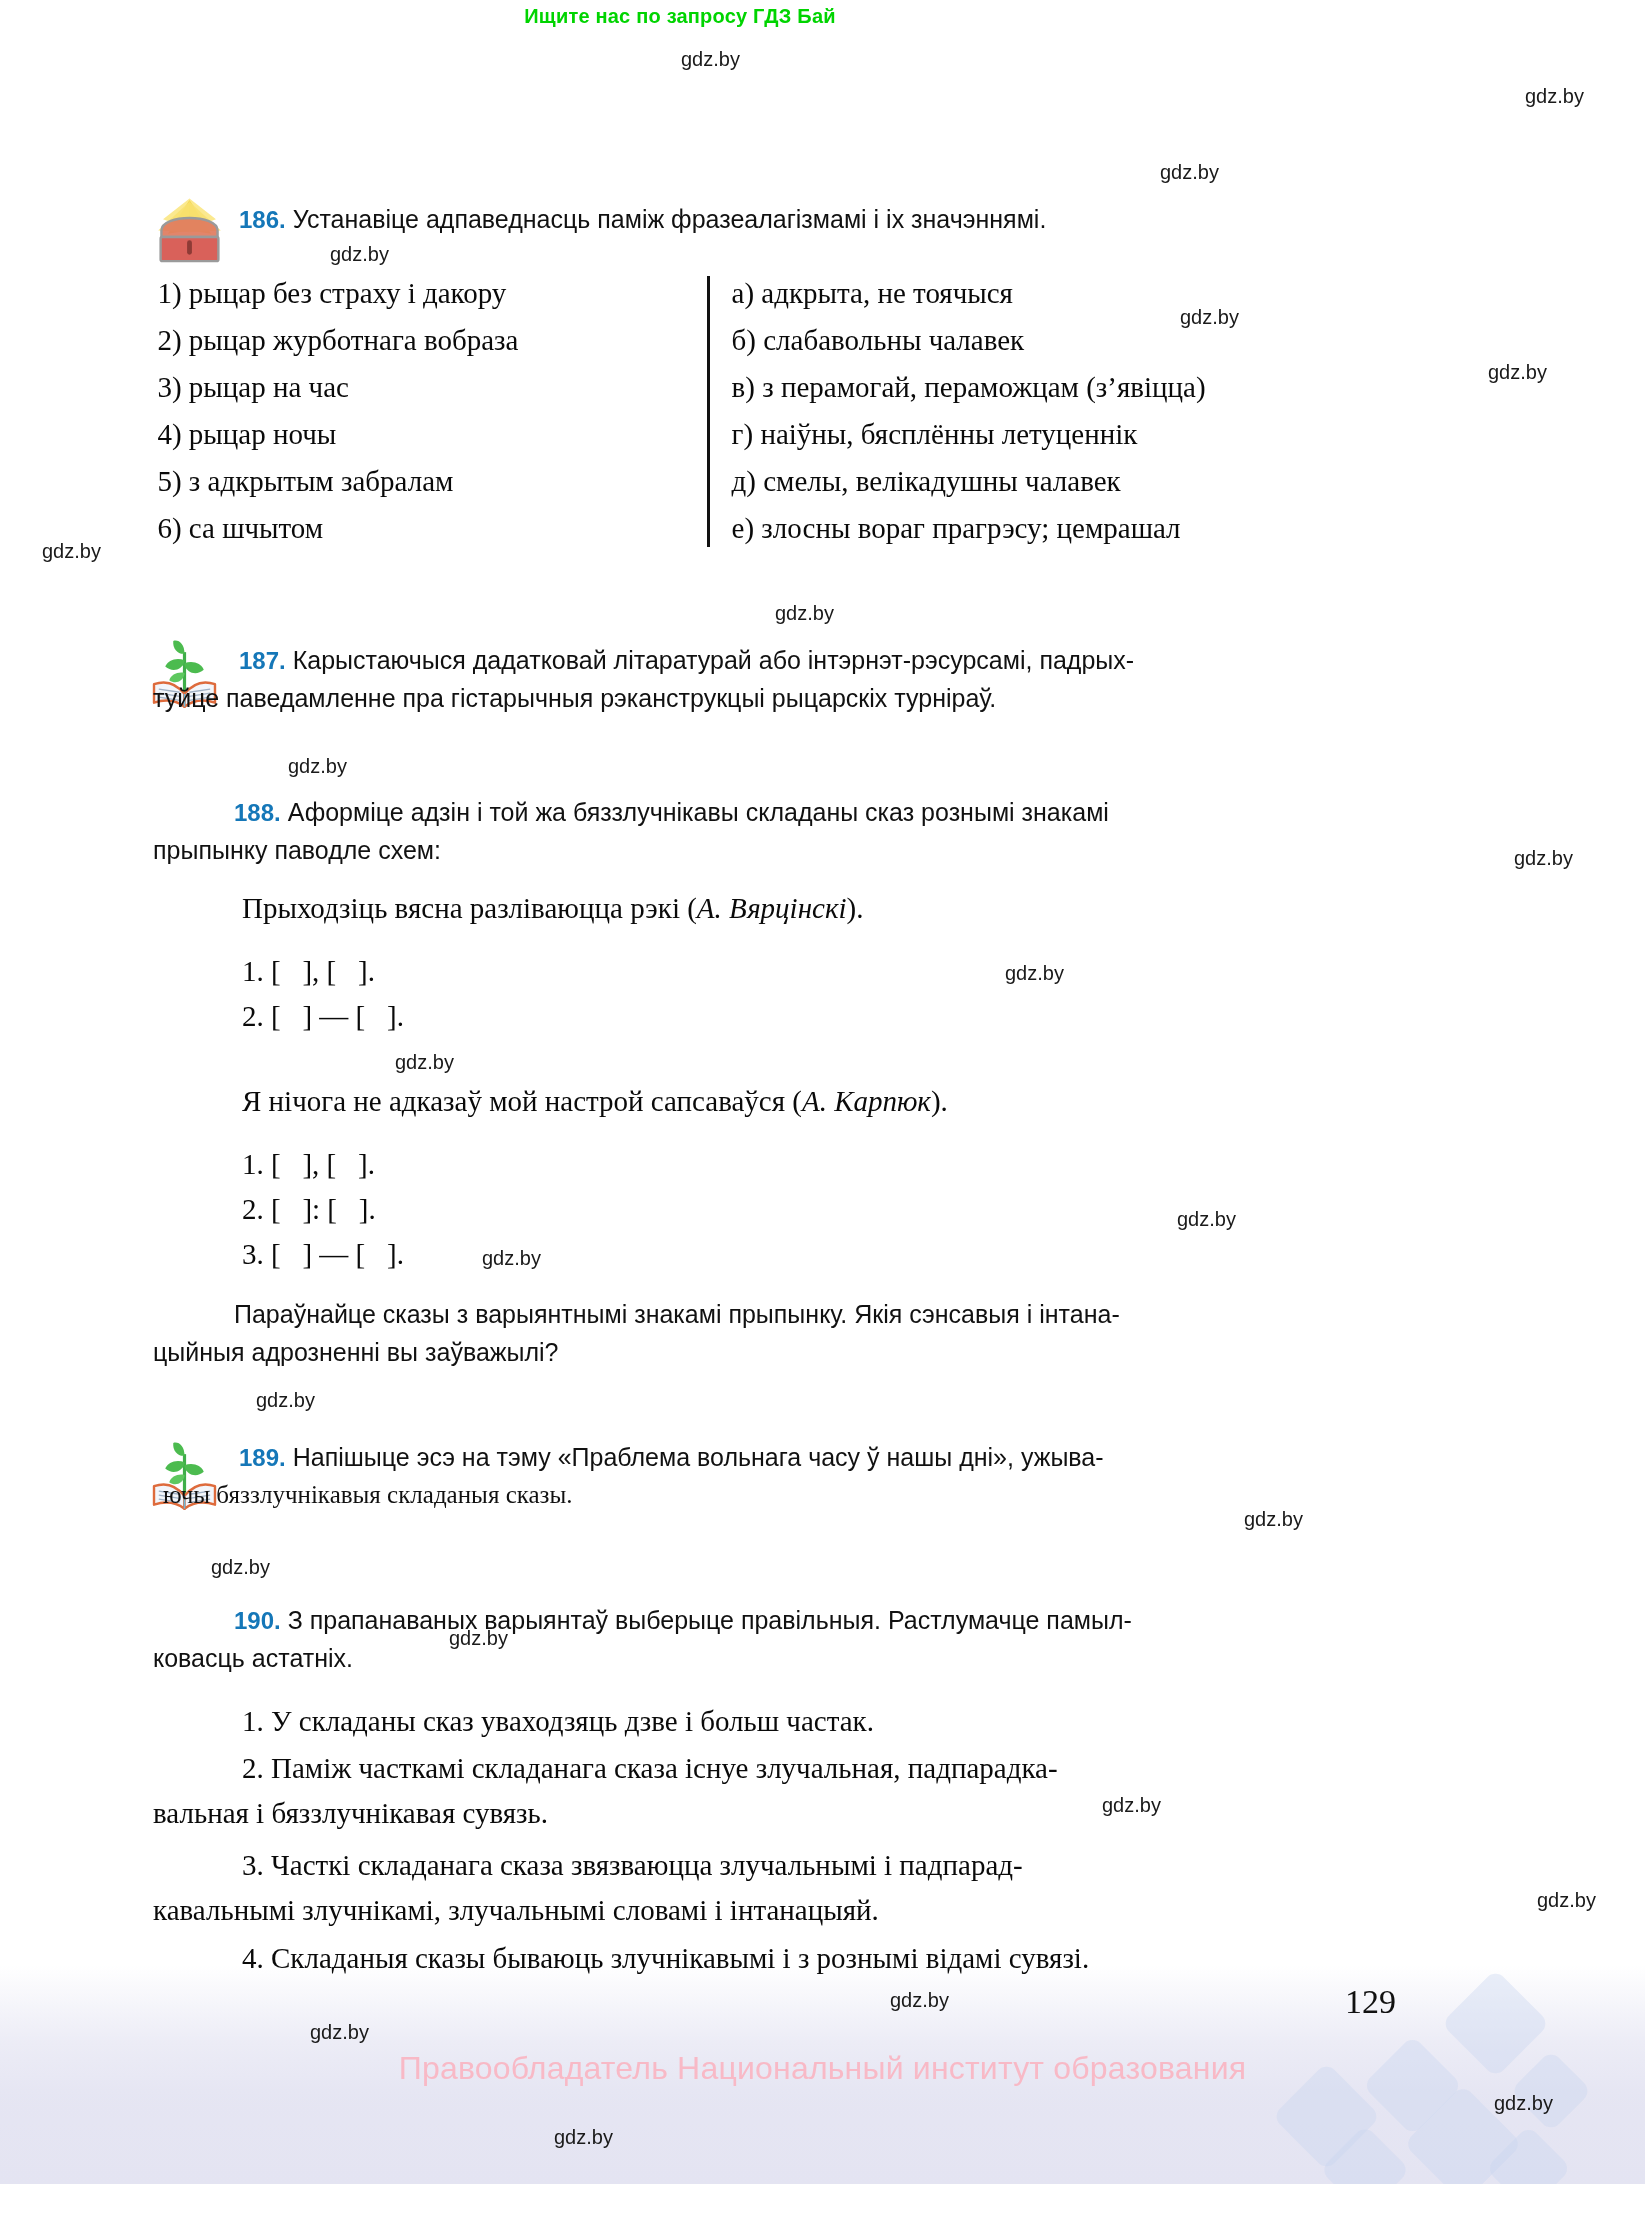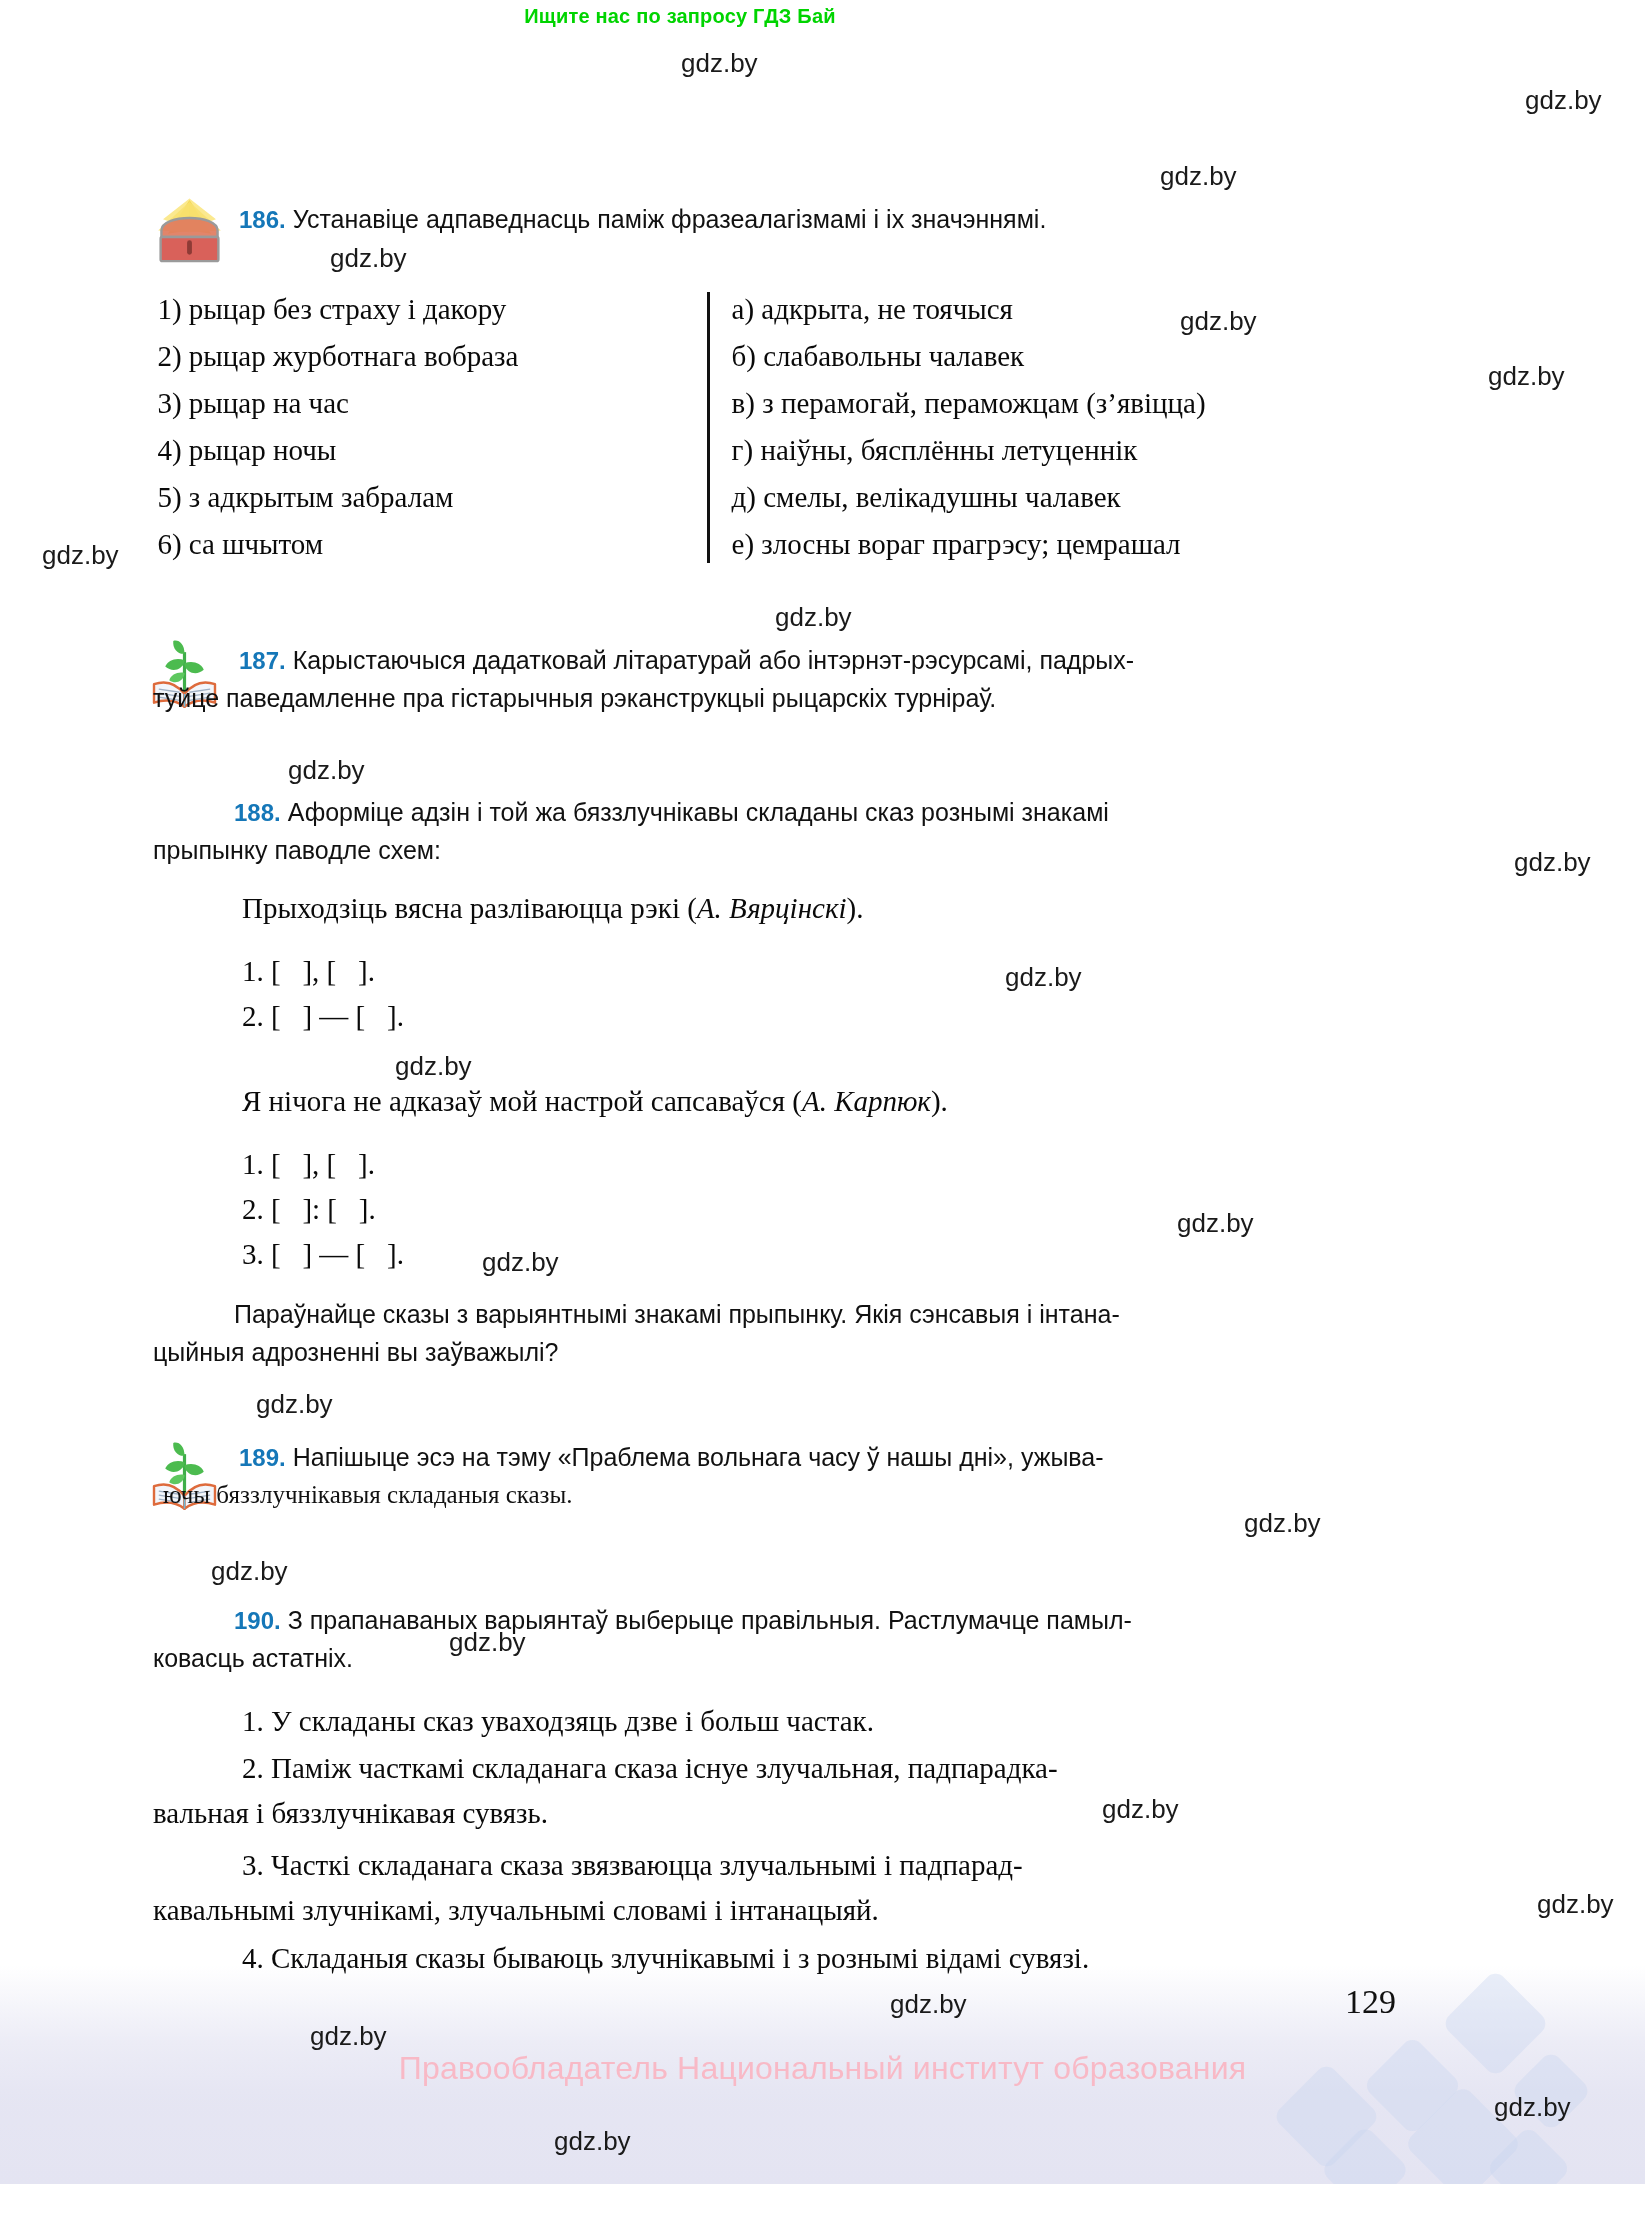--- a/index.html
+++ b/index.html
@@ -27,21 +27,21 @@
     font-size: 20px;
     font-weight: bold;
     color: #00d400;
     letter-spacing: 0.2px;
   }
 
   
   .wm {
     position: absolute;
     font-family: "Liberation Sans", sans-serif;
-    font-size: 26px;
+    font-size: 20px;
     color: #1a1a1a;
     white-space: nowrap;
     pointer-events: none;
   }
 
   
   .bottom-band {
     position: absolute;
     left: 0;
     top: 1965px;
@@ -129,21 +129,21 @@
     font-family: "Liberation Serif", serif;
     font-size: 29px;
     line-height: 45px;
     color: #0a0a0a;
   }
 
   
   .pairs {
     position: absolute;
     left: 151px;
-    top: 286px;
+    top: 270px;
     width: 1281px;
   }
   .pairs-grid {
     display: grid;
     grid-template-columns: 554px 3.2px 0.8px 725px;
     row-gap: 0px;
   }
   .pcell {
     font-family: "Liberation Serif", serif;
     font-size: 29px;

